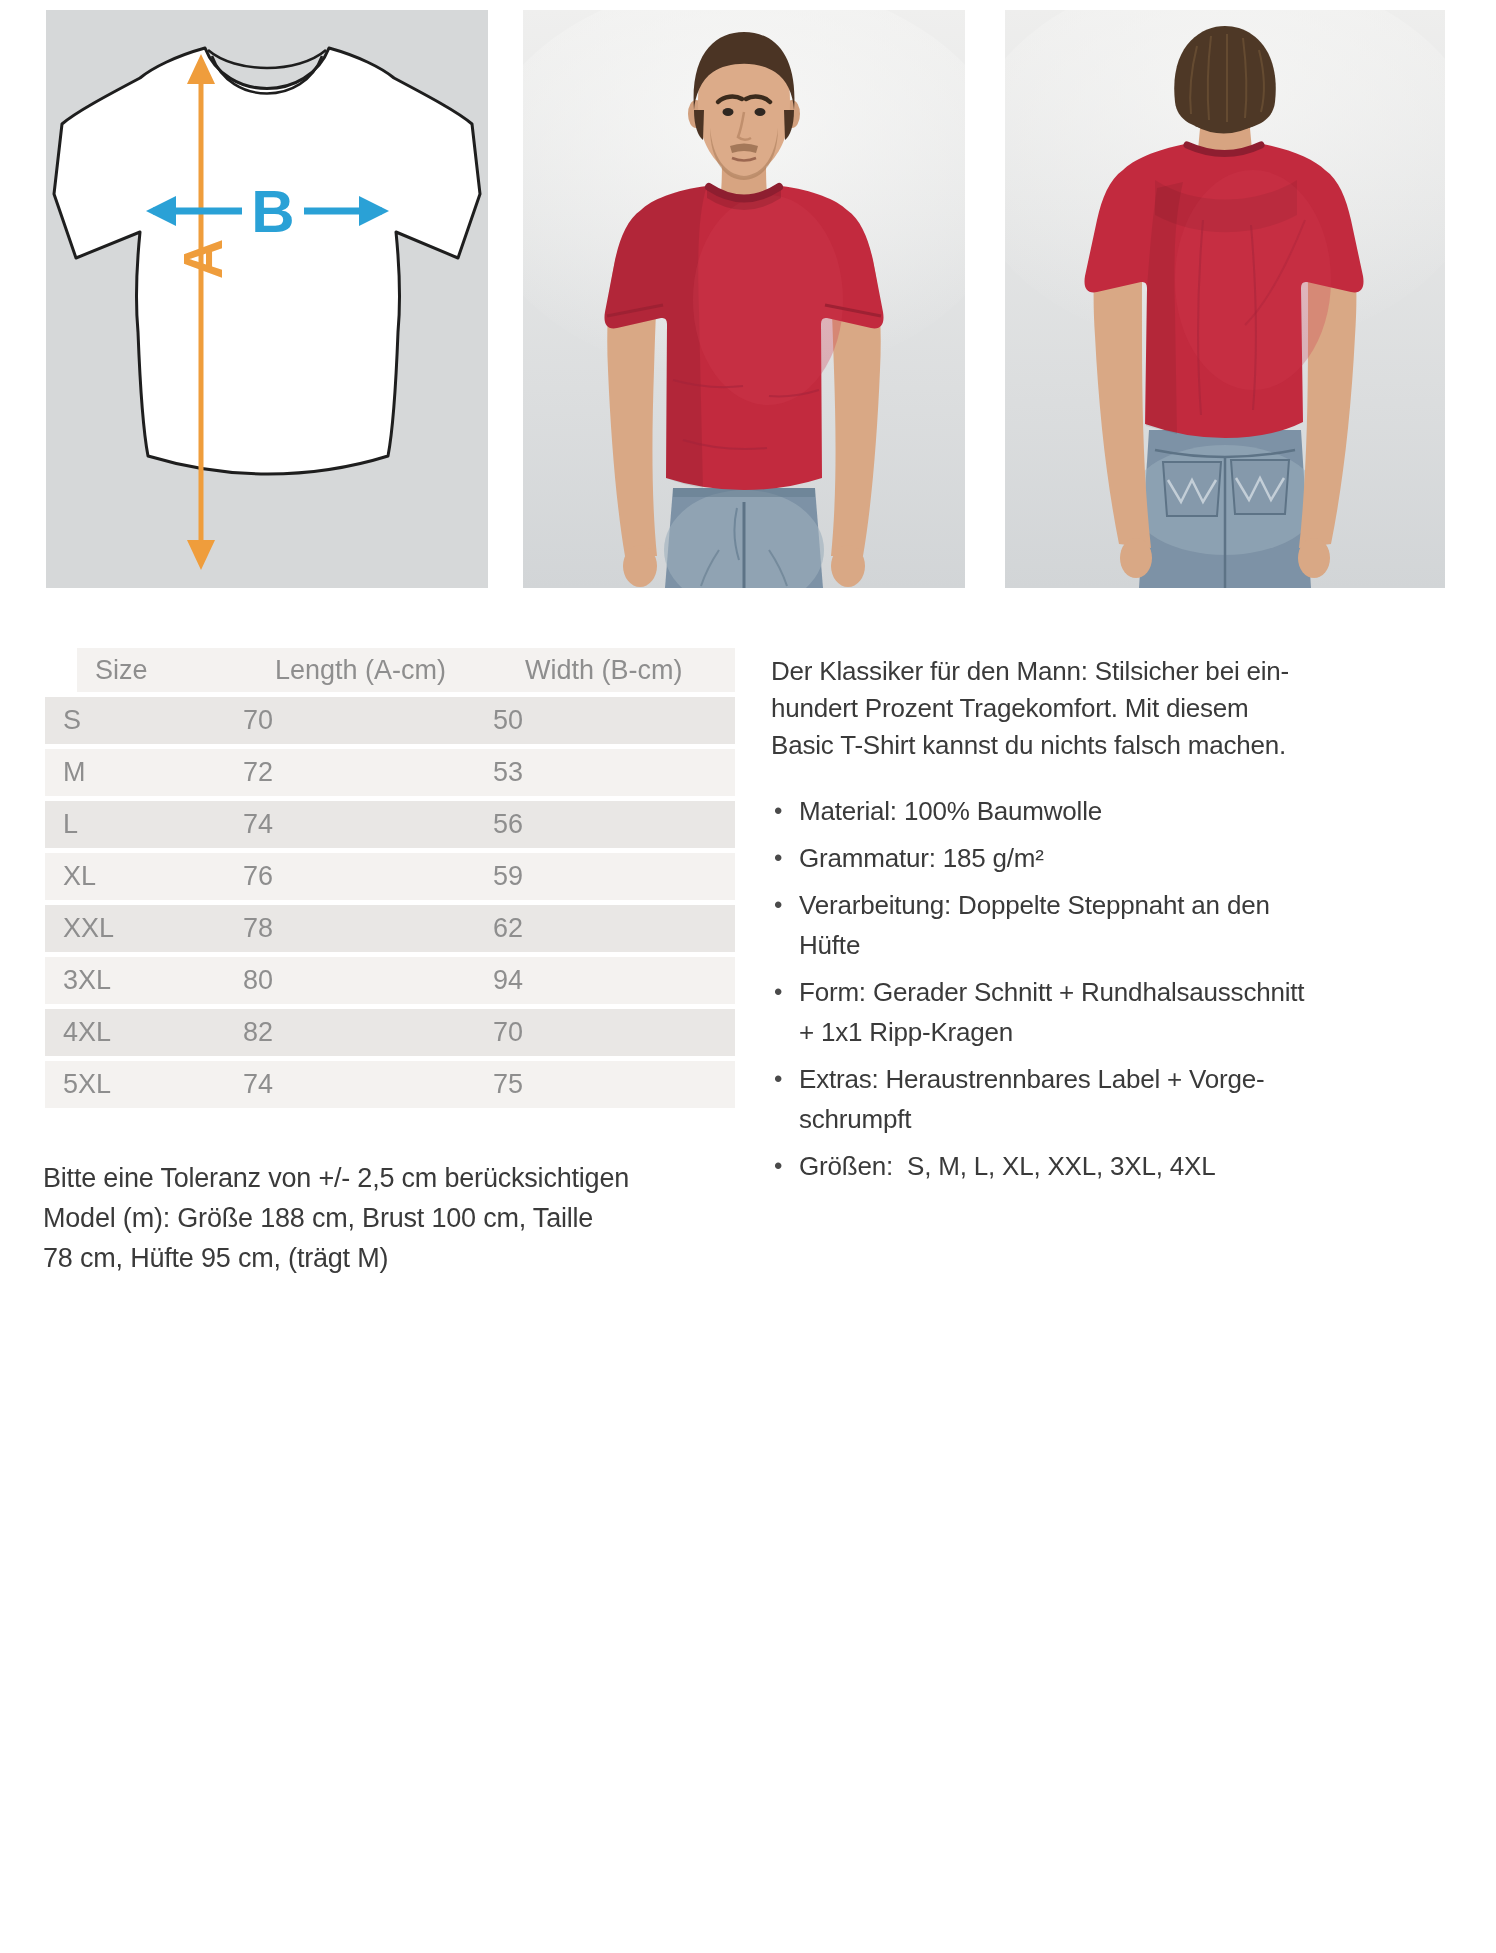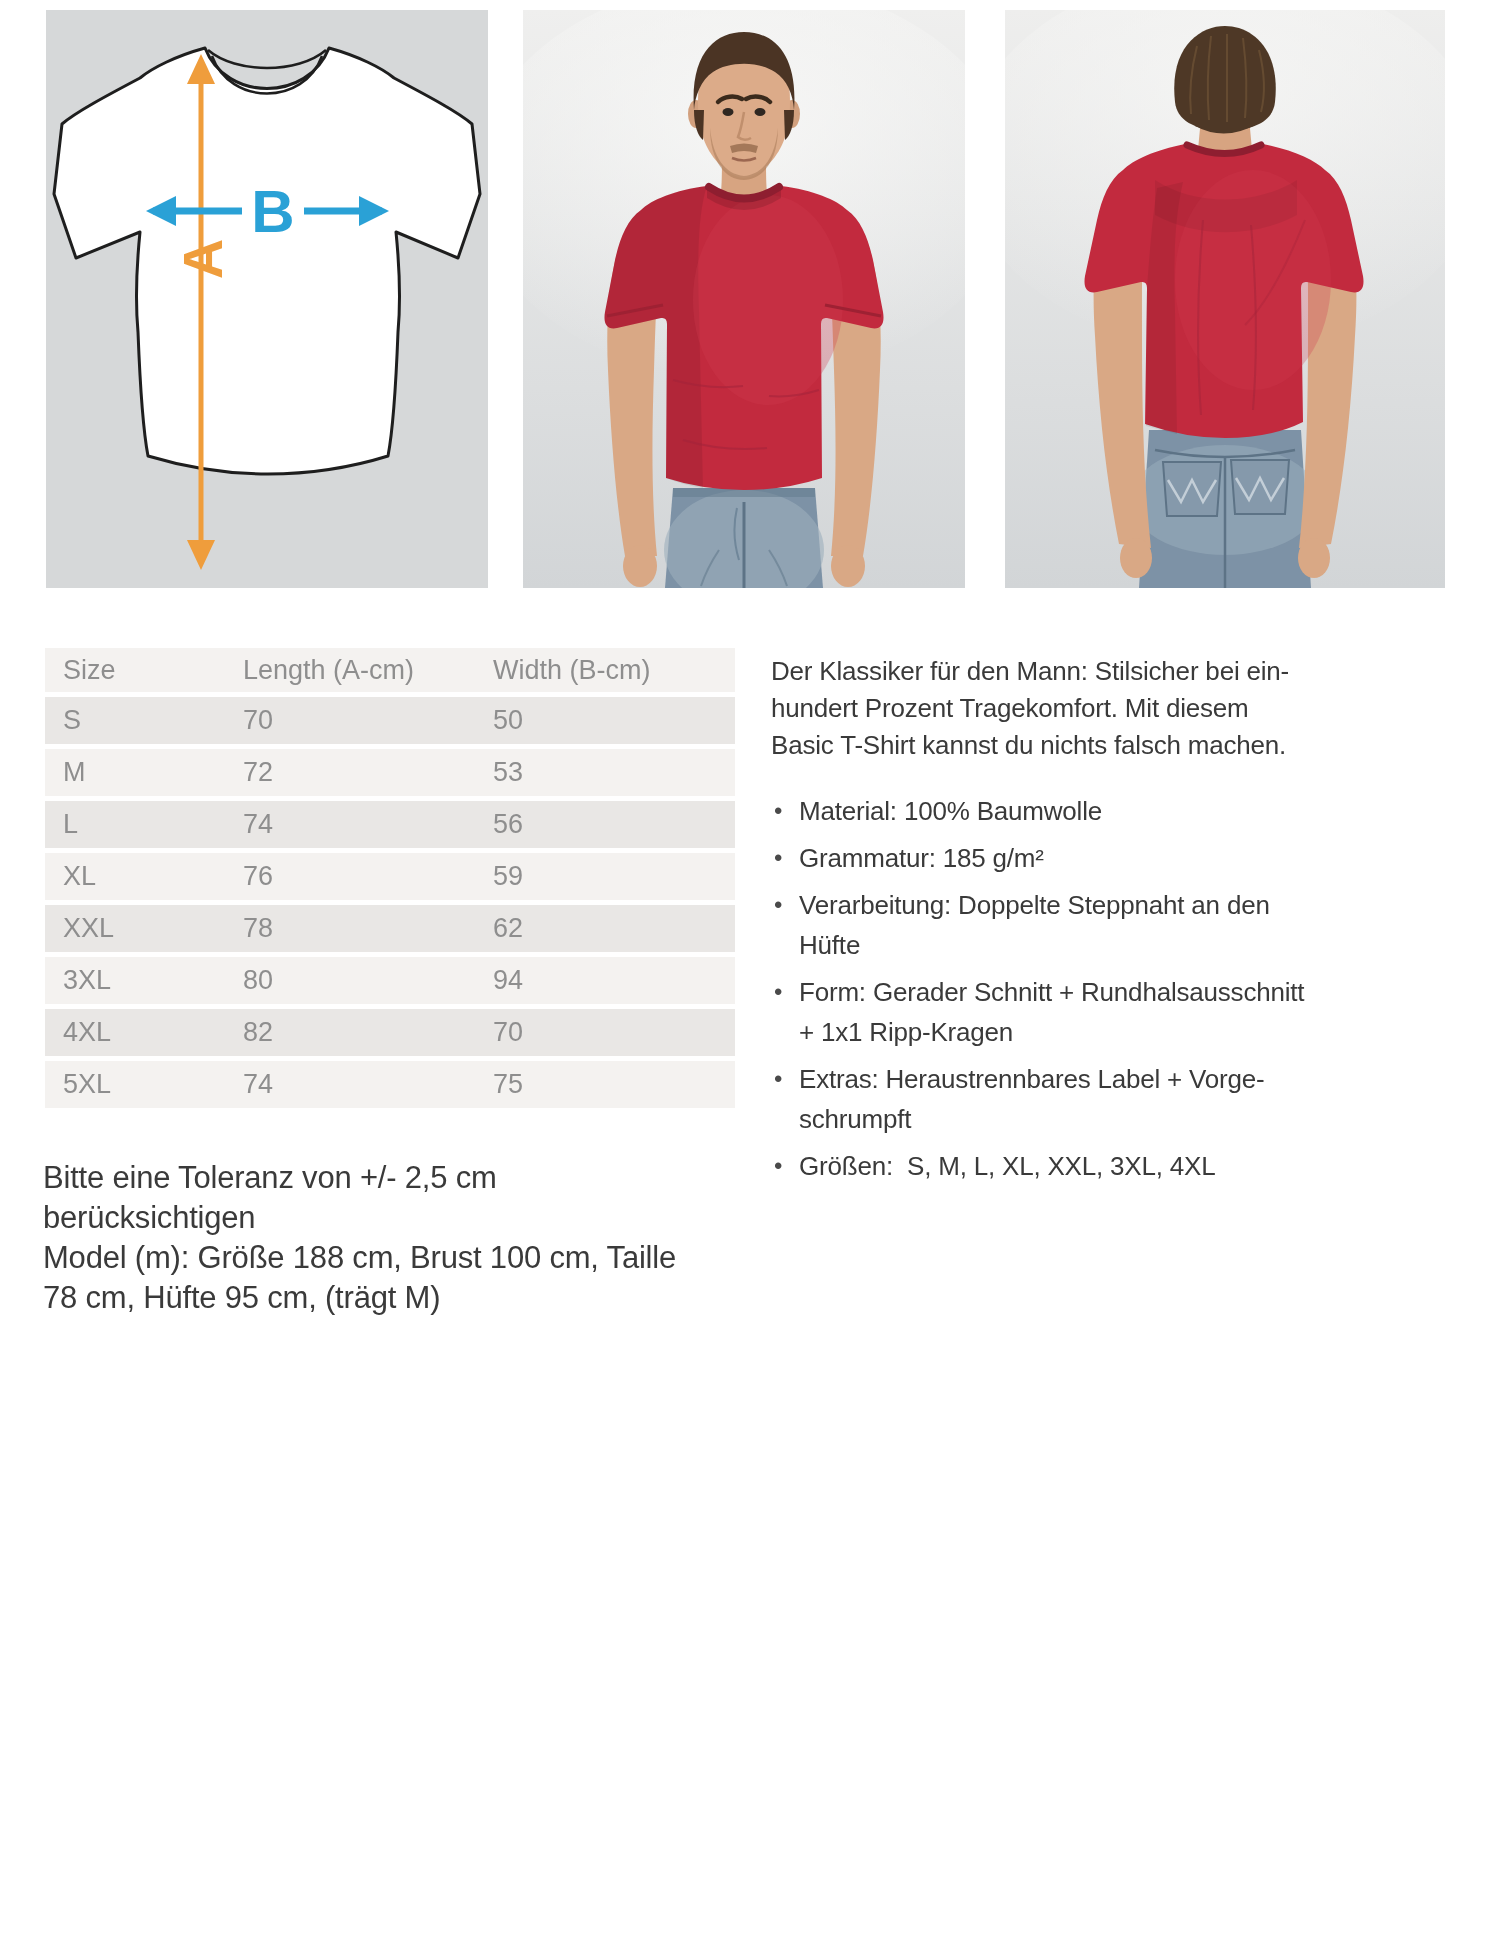--- a/index.html
+++ b/index.html
@@ -11,36 +11,36 @@
   .panel{position:absolute;top:10px;}
   #panel-diagram{left:46px;width:442px;height:578px;}
   #panel-front{left:523px;width:442px;height:578px;}
   #panel-back{left:1005px;width:440px;height:578px;}
   .panel svg{display:block;width:100%;height:100%;}
 
   
   .size-table{position:absolute;left:45px;top:648px;width:690px;
     font-size:27px;color:var(--table-text,#8e8e8e);}
   .trow{display:grid;grid-template-columns:180px 250px 260px;height:47px;line-height:47px;margin-top:5px;}
-  .trow.head{height:44px;line-height:44px;margin-top:0;}
+  .trow.head{height:44px;line-height:44px;margin-top:0;margin-left:32px;}
   .trow.light,.trow.head{background:var(--row-light,#f4f2f0);}
   .trow.dark{background:var(--row-dark,#e9e7e5);}
   .cell{padding-left:18px;white-space:nowrap;overflow:hidden;}
 
   
   .desc{position:absolute;left:771px;top:653px;width:620px;font-size:26px;letter-spacing:-0.2px;}
   .desc .intro{margin:0;line-height:37px;}
   .desc .intro span{display:block;}
   .desc ul{list-style:none;margin:27px 0 0 0;padding:0;}
   .desc li{position:relative;padding-left:28px;line-height:40px;margin:0 0 7px 0;}
   .desc li .dot{position:absolute;left:3px;top:0;font-size:24px;color:#4a4a4a;}
   .desc li span.line{display:block;}
 
   
-  .tol{position:absolute;left:43px;top:1158px;width:640px;font-size:31px;line-height:40px;letter-spacing:-0.2px;}
+  .tol{position:absolute;left:43px;top:1158px;width:640px;font-size:27px;line-height:40px;letter-spacing:-0.2px;}
   .tol span.line{display:block;}
   .tol .b{font-weight:normal;}
 </style>
 </head>
 <body>
 
 <div class="panel" id="panel-diagram">
   <svg viewBox="0 0 442 578">
     <rect x="0" y="0" width="442" height="578" style="fill:var(--panel-gray,#d6d8d9)"></rect>
 

